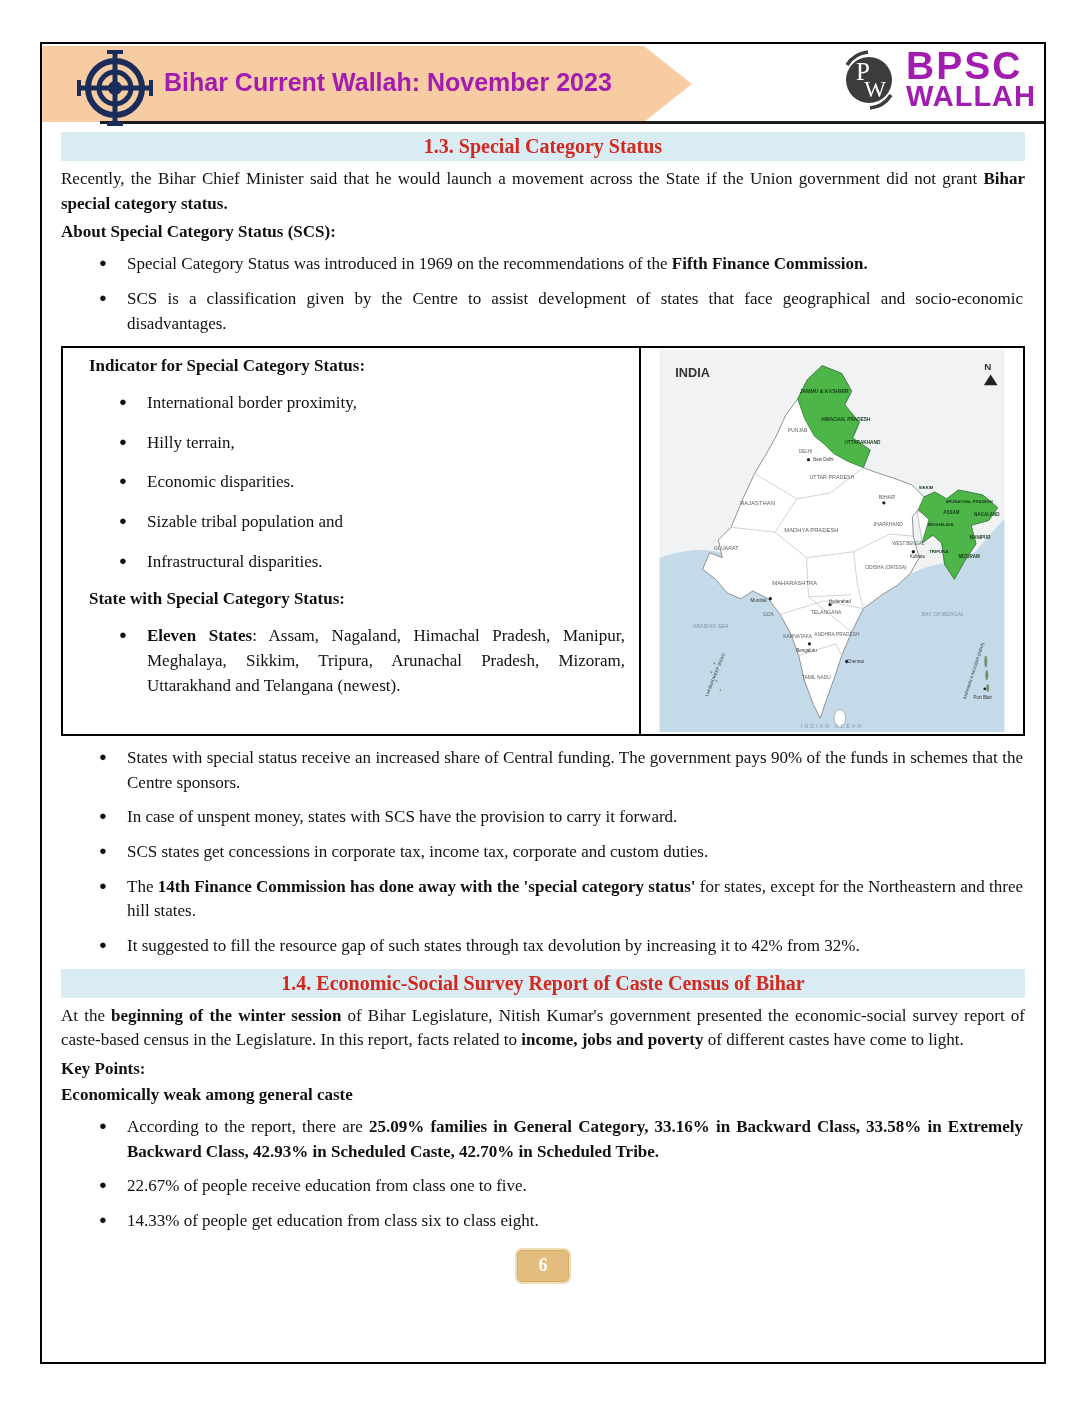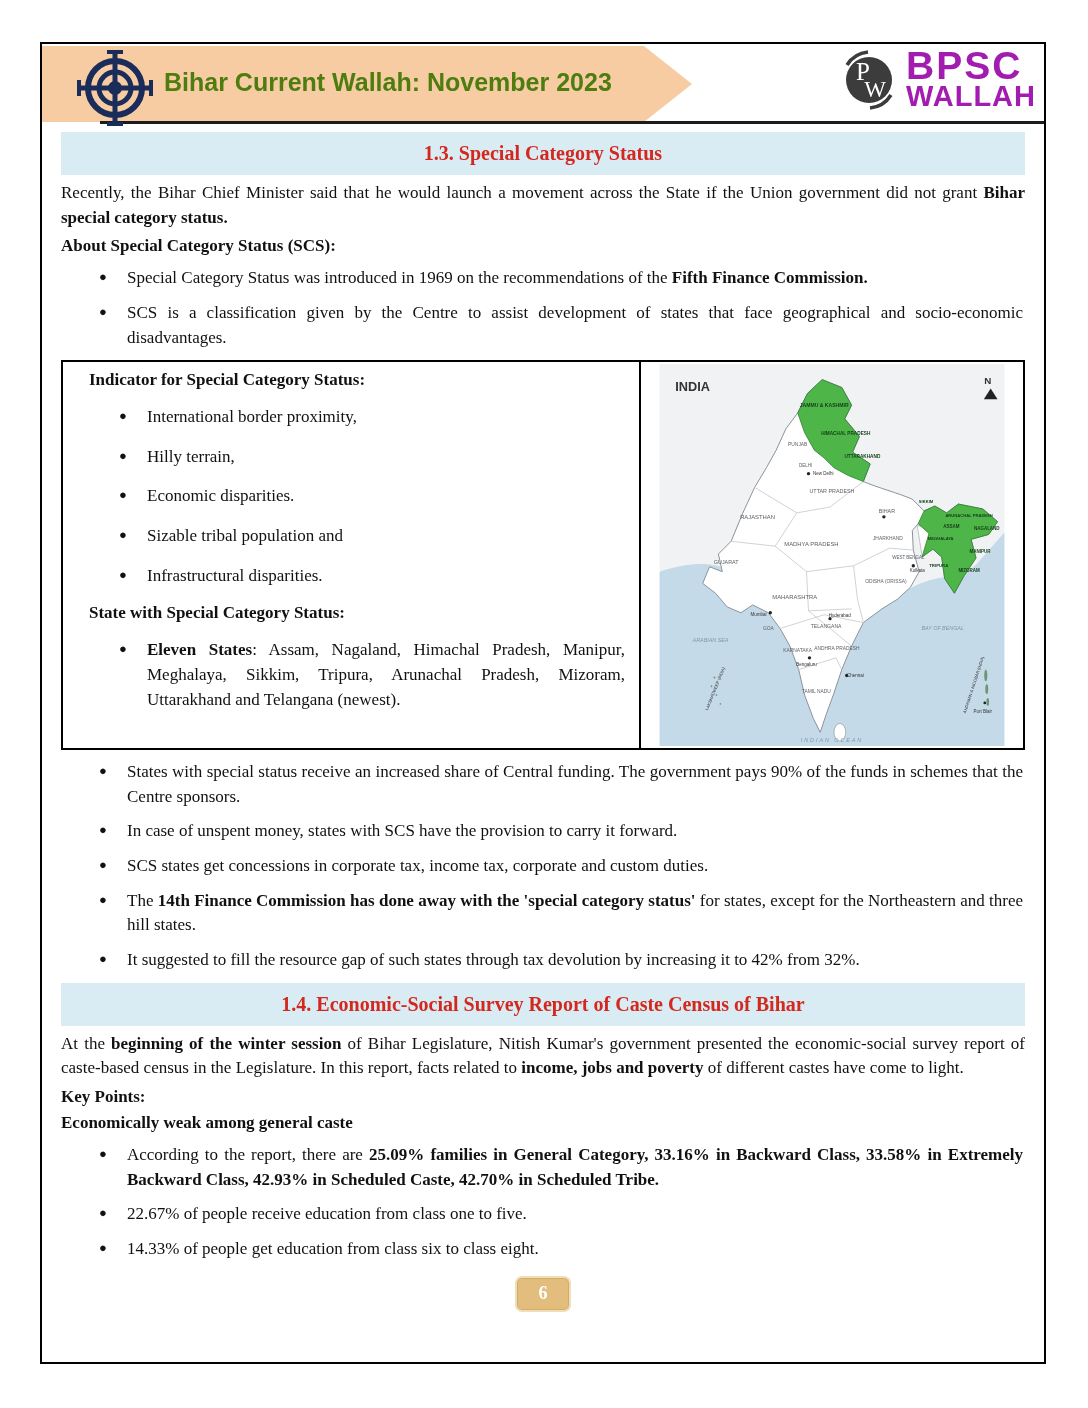--- a/index.html
+++ b/index.html
@@ -13,32 +13,32 @@
   }
   
   .hdr { position: relative; height: 80px; }
   .hdr-rule { position: absolute; left: 58px; right: 0; top: 77px; height: 3px; background: #1c1c1c; }
   .banner {
     position: absolute; left: 0; top: 2px; width: 650px; height: 76px; background: #f7cca3;
     clip-path: polygon(0 0, calc(100% - 48px) 0, 100% 50%, calc(100% - 48px) 100%, 0 100%);
   }
   .banner-title {
     position: absolute; left: 122px; top: 0; height: 76px; line-height: 76px;
-    font-family: "Liberation Sans", sans-serif; font-weight: bold; font-size: 25px; color: #4d7c0f;
+    font-family: "Liberation Sans", sans-serif; font-weight: bold; font-size: 25px; color: #a21caf;
   }
   .target-wrap { position: absolute; left: 34px; top: 4px; width: 78px; height: 80px; z-index: 3; }
   .logo { position: absolute; right: 8px; top: 5px; display: flex; align-items: center; gap: 6px; }
   .logo-text { font-family: "Liberation Sans", sans-serif; font-weight: bold; color: #a21caf; text-align: left; }
   .logo-l1 { font-size: 39px; line-height: 0.85; letter-spacing: 2px; }
   .logo-l2 { font-size: 29px; line-height: 1.0; letter-spacing: 1px; }
   
   main { padding: 0 19px; }
   .band {
     margin-top: 8px; background: #d9ecf4; color: #d3281e; text-align: center;
-    font-weight: bold; font-size: 20px; padding: 10px 0;
+    font-weight: bold; font-size: 20px; padding: 3px 0;
   }
   .para { margin-top: 6px; font-size: 17px; line-height: 1.45; text-align: justify; }
   .subhead { margin-top: 6px; font-size: 17px; font-weight: bold; }
   .b { font-weight: bold; }
   .li { display: flex; margin: 10px 0; font-size: 17px; line-height: 1.45; }
   .li .dot { flex: 0 0 28px; margin-left: 38px; font-size: 13px; padding-top: 2px; }
   .li .txt { flex: 1; text-align: justify; padding-right: 2px; }
   
   .box { margin-top: 10px; border: 2px solid #000; display: flex; }
   .cell-left { width: 578px; border-right: 2px solid #000; padding: 8px 12px 4px 26px; }

